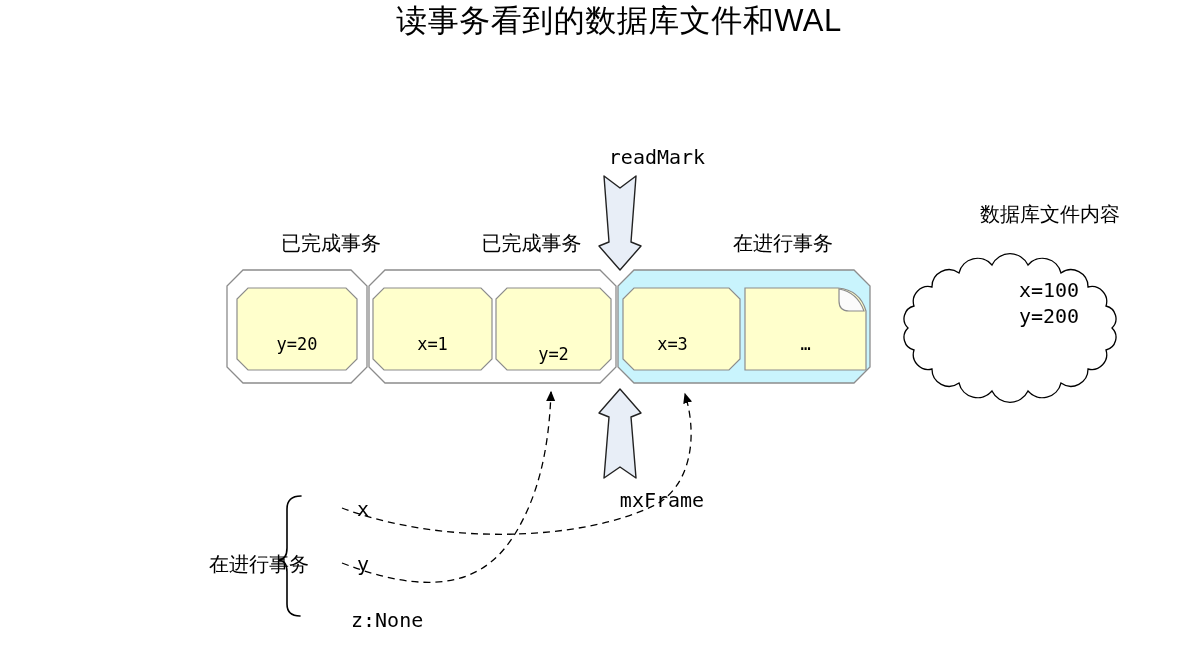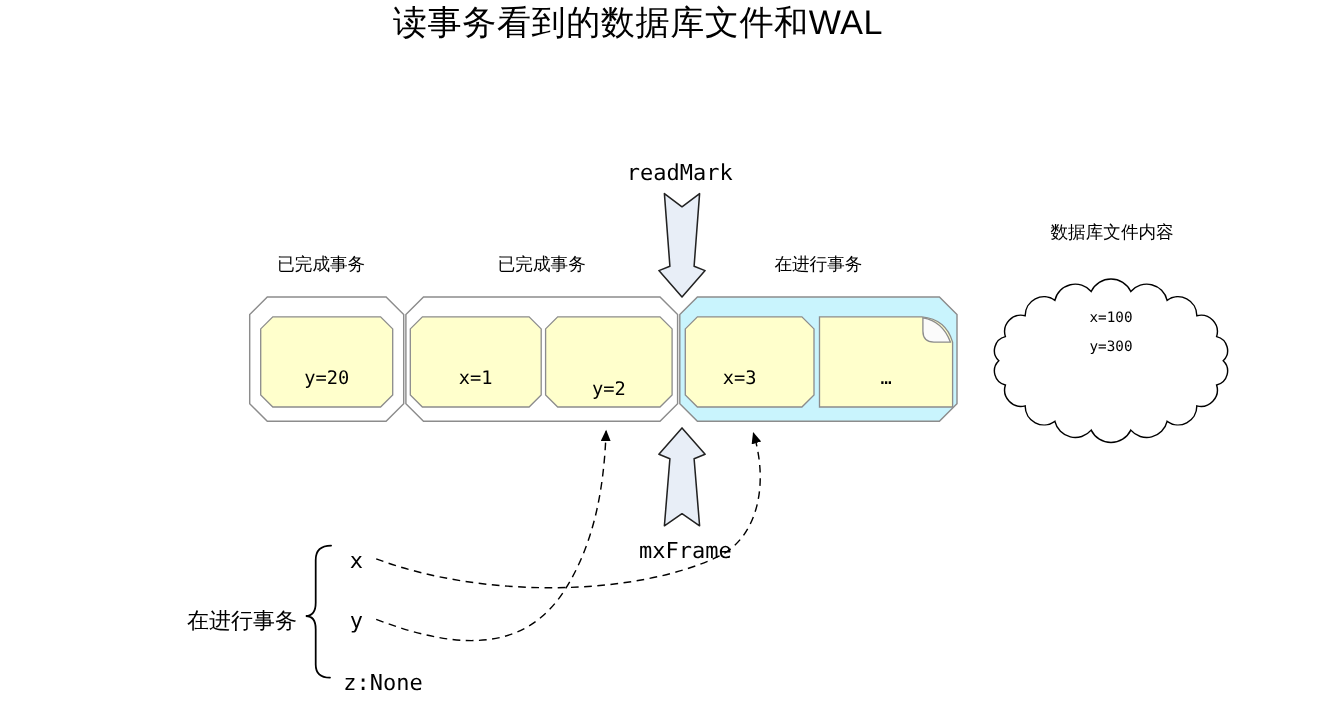--- a/index.html
+++ b/index.html
@@ -1,32 +1,32 @@
 <!DOCTYPE html>
 <html><head>
 <meta charset="utf-8">
 <style>
   html,body { margin:0; padding:0; background:#ffffff; }
   #canvas {
     position:relative; width:1200px; height:655px; background:#ffffff;
     overflow:hidden; font-family:"Liberation Sans", sans-serif; color:#000;
   }
   #shapes { position:absolute; left:0; top:0; }
-  .t { position:absolute; white-space:nowrap; }
+  .t { position:absolute; white-space:nowrap;margin-left:39px; }
   .center { text-align:center; }
   .mono { font-family:"DejaVu Sans Mono","Liberation Mono",monospace; }
   .sans { font-family:"Liberation Sans",sans-serif; }
   .title { font-size:31px; letter-spacing:0.5px; }
-  .grouplabel { font-size:16px; }
+  .grouplabel { font-size:20px; }
   .ptr { font-size:20px; }
   .frametext {
     position:absolute; display:flex; align-items:center; justify-content:center;
     font-family:"DejaVu Sans Mono","Liberation Mono",monospace; font-size:17px;margin-top:16px;
   }
-  .cloudtext { line-height:26px; font-size:13px; }
+  .cloudtext { line-height:26px; font-size:20px; }
   .indexitem { font-size:20px; }
   
   .group-box   { stroke:#8c8c8c; stroke-width:1.3; }
   .frame-box   { stroke:#8c8c8c; stroke-width:1.2; }
   .page        { stroke:#8c8c8c; stroke-width:1.2; }
   .big-arrow   { stroke:#222222; stroke-width:1.4; stroke-linejoin:round; }
   .cloud       { fill:#ffffff; stroke:#000000; stroke-width:1.3; }
   .brace       { fill:none; stroke:#000000; stroke-width:1.6; stroke-linecap:round; }
   .dashcurve   { fill:none; stroke:#000000; stroke-width:1.3; stroke-dasharray:7 5; }
 </style>
@@ -84,21 +84,21 @@
 
   <div class="frametext" style="left:237px; top:288px; width:120px; height:80px;">y=20</div>
   <div class="frametext" style="left:373px; top:288px; width:119px; height:80px;">x=1</div>
   <div class="frametext" style="left:496px; top:288px; width:115px; height:100px;">y=2</div>
   <div class="frametext" style="left:623px; top:288px; width:99px; height:80px;">x=3</div>
   <div class="frametext" style="left:745px; top:288px; width:121px; height:80px;">…</div>
 
   <div class="t sans grouplabel center" style="left:893px; top:201px; width:236px;">数据库文件内容</div>
   <div class="t mono cloudtext center" style="left:910px; top:277px; width:200px; white-space:normal;">
     <div>x=100</div>
-    <div>y=300</div>
+    <div>y=200</div>
   </div>
 
   <div class="t mono indexitem" style="left:155px; top:551px; width:115px; text-align:right;">在进行事务</div>
   <div class="t mono indexitem" style="left:318px; top:497px;">x</div>
   <div class="t mono indexitem" style="left:318px; top:552px;">y</div>
   <div class="t mono indexitem" style="left:312px; top:608px;">z:None</div>
 
 </div>
 
 </body></html>

